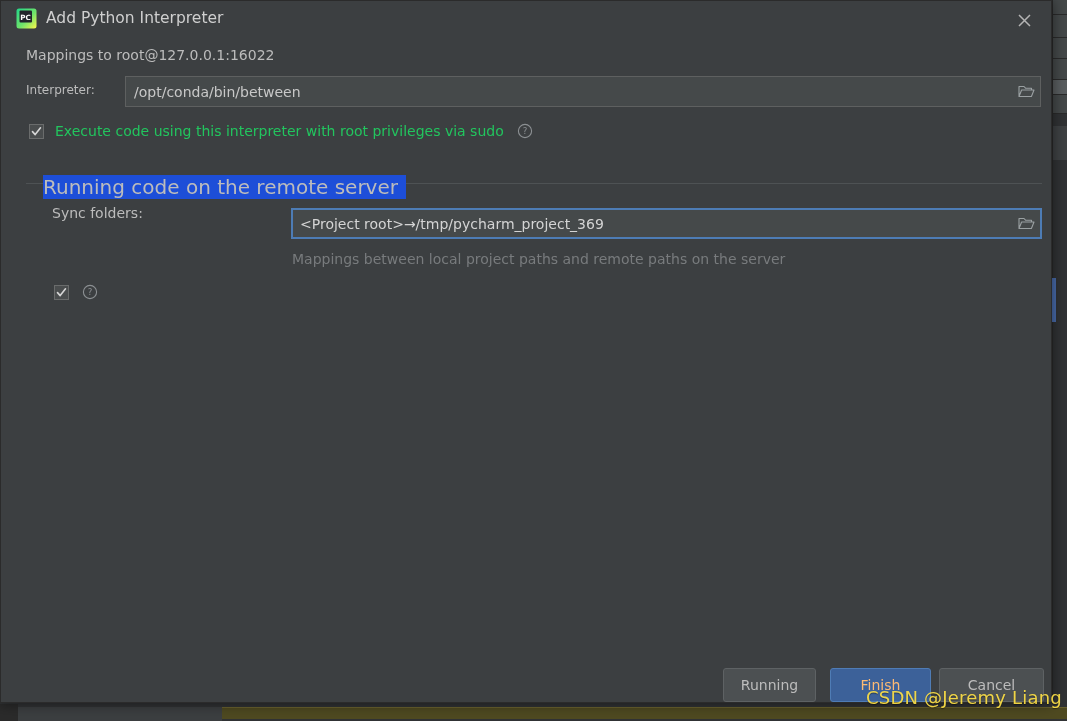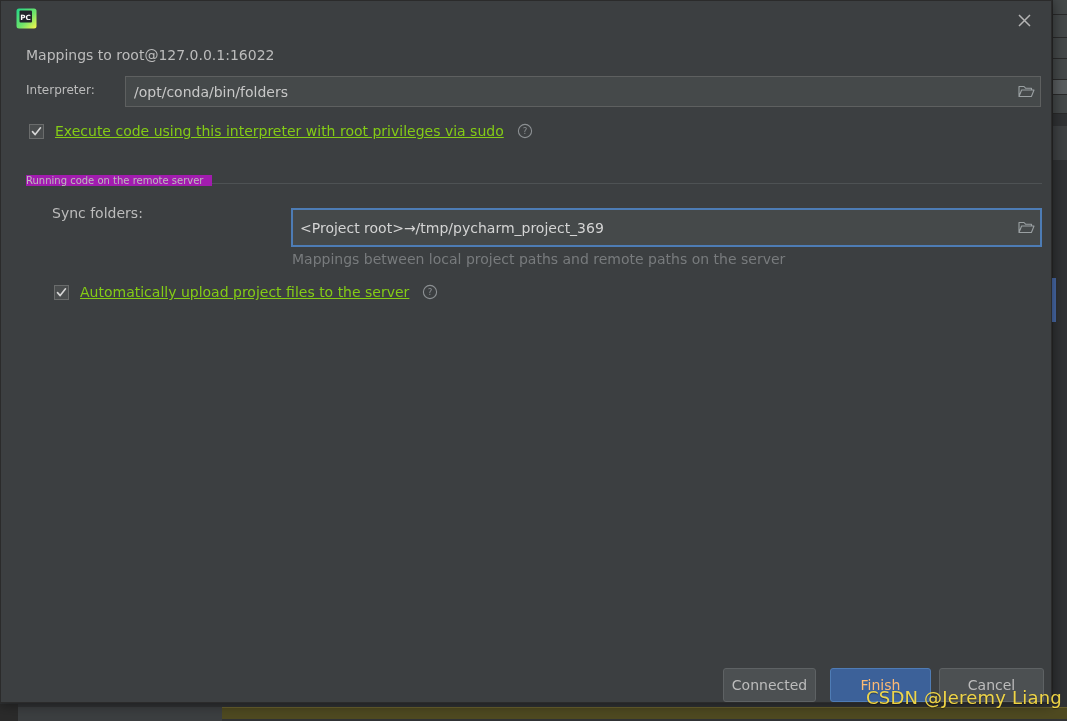--- a/index.html
+++ b/index.html
@@ -196,37 +196,36 @@
     display: flex;
     align-items: center;
     justify-content: center;
     flex: 0 0 auto;
     cursor: pointer;
   }
   .checkbox svg { display: block; }
   .cb-label {
     margin-left: 11px;
     font-size: 14px;
-    color: #84cc16;
-    white-space: nowrap;
-    text-decoration: underline;
+    color: #22c55e;
+    white-space: nowrap;
   }
   .help-icon {
     margin-left: 13px;
     width: 16px; height: 16px;
     cursor: pointer;
     flex: 0 0 auto;
   }
 
   #section-header {
     position: absolute;
-    left: 25px; top: 174px;
-    font-size: 10px;
+    left: 42px; top: 174px;
+    font-size: 20px;
     color: #bcbcbc;
-    background: #a21caf;
+    background: #1d4ed8;
     padding-right: 8px;
     z-index: 2;
     white-space: nowrap;
   }
   #section-divider {
     position: absolute;
     left: 25px; top: 182px;
     width: 1016px;
     height: 1px;
     background: #4e5254;
@@ -236,21 +235,21 @@
   #sync-label {
     position: absolute;
     left: 51px; top: 204px;
     font-size: 14px;
     color: #bcbcbc;
     white-space: nowrap;
   }
   #sync-field {
     position: absolute;
     left: 290px; top: 207px;
-    width: 751px; height: 39px;
+    width: 751px; height: 31px;
     background: #45494a;
     border: 2px solid #4d7cb5;
     box-sizing: border-box;
     display: flex;
     align-items: center;
   }
   #sync-value {
     padding-left: 7px;
     font-size: 14px;
     color: #d4d4d4;
@@ -363,32 +362,33 @@
             <stop offset="0%" stop-color="#21d789"></stop>
             <stop offset="55%" stop-color="#6ee36b"></stop>
             <stop offset="100%" stop-color="#fcf84a"></stop>
           </linearGradient>
         </defs>
         <rect x="0.5" y="0.5" width="20" height="20" rx="2.5" fill="url(#pcg)"></rect>
         <rect x="3.5" y="2.5" width="12.5" height="12" rx="1" fill="#21252b"></rect>
         <text x="9.6" y="11.5" font-size="7.2" font-family="DejaVu Sans, sans-serif" font-weight="bold" fill="#ffffff" text-anchor="middle">PC</text>
       </svg>
     </div>
+    <div id="dialog-title">Add Python Interpreter</div>
     <div id="close-button">
       <svg width="15" height="15" viewBox="0 0 15 15">
         <path d="M2 2 L13 13 M13 2 L2 13" stroke="#b4b4b4" stroke-width="1.5" fill="none"></path>
       </svg>
     </div>
   </div>
 
   <div id="connected-text">Mappings to root@127.0.0.1:16022</div>
 
   <div id="interpreter-label">Interpreter:</div>
   <div id="interpreter-field">
-    <div id="interpreter-value">/opt/conda/bin/folders</div>
+    <div id="interpreter-value">/opt/conda/bin/between</div>
     <div class="browse-icon">
       <svg width="17" height="15" viewBox="0 0 17 15">
         <path d="M1 12.5 L1 2.5 L6 2.5 L7.5 4.2 L13.5 4.2 L13.5 6 M1 12.5 L3.6 6 L16 6 L13.4 12.5 Z" stroke="#9aa0a2" stroke-width="1.1" fill="none" stroke-linejoin="round"></path>
       </svg>
     </div>
   </div>
 
   <div id="sudo-row">
     <span class="checkbox">
       <svg width="11" height="11" viewBox="0 0 11 11">
@@ -417,29 +417,28 @@
     </div>
   </div>
   <div id="sync-hint">Mappings between local project paths and remote paths on the server</div>
 
   <div id="autoupload-row">
     <span class="checkbox">
       <svg width="11" height="11" viewBox="0 0 11 11">
         <path d="M1.5 5.6 L4.2 8.6 L9.5 1.8" stroke="#d6d6d6" stroke-width="1.6" fill="none" stroke-linecap="round" stroke-linejoin="round"></path>
       </svg>
     </span>
-    <span class="cb-label">Automatically upload project files to the server</span>
     <span class="help-icon">
       <svg width="16" height="16" viewBox="0 0 16 16">
         <circle cx="8" cy="8" r="6.6" stroke="#8c9093" stroke-width="1.1" fill="none"></circle>
         <text x="8" y="11.4" font-size="8.6" font-family="DejaVu Sans, sans-serif" fill="#8c9093" text-anchor="middle">?</text>
       </svg>
     </span>
   </div>
 
   <div id="button-bar">
-    <div class="dlg-button" id="btn-previous">Connected</div>
+    <div class="dlg-button" id="btn-previous">Running</div>
     <div class="dlg-button" id="btn-finish">Finish</div>
     <div class="dlg-button" id="btn-cancel">Cancel</div>
   </div>
 </div>
 
 <div id="watermark">CSDN @Jeremy Liang</div>
 
 </body></html>

